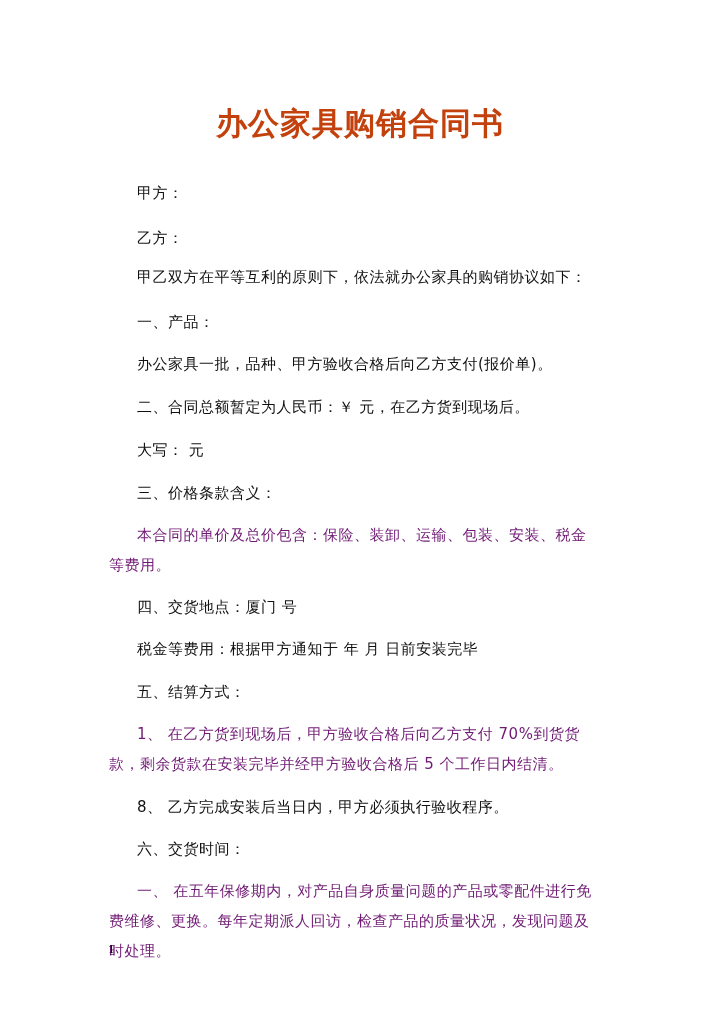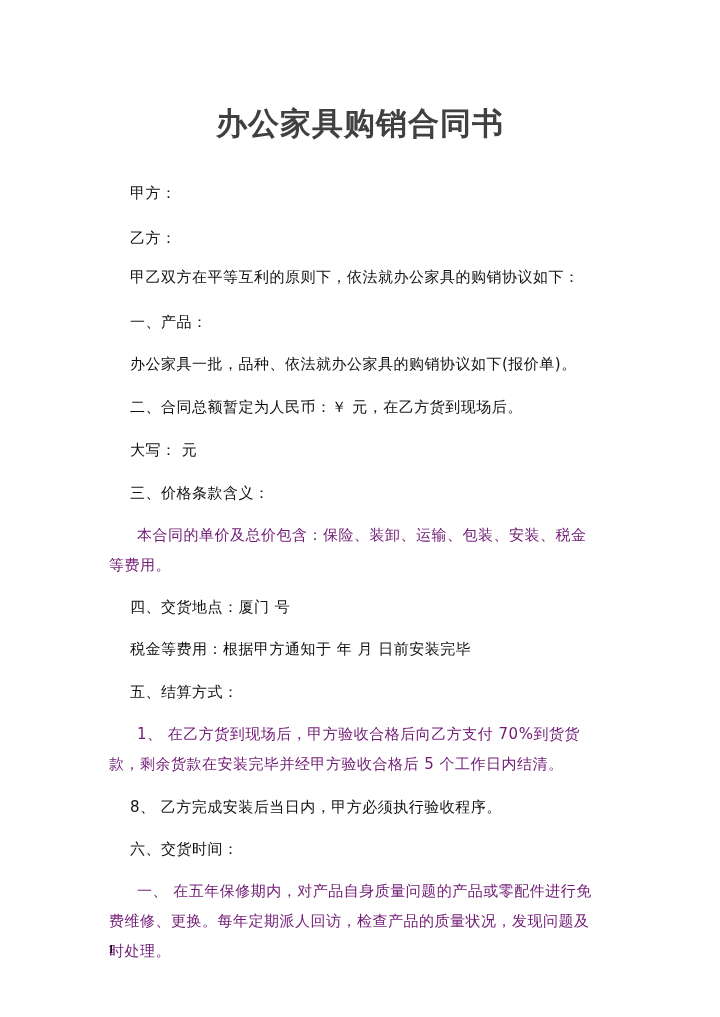--- a/index.html
+++ b/index.html
@@ -1,37 +1,37 @@
 <!DOCTYPE html>
 <html><head>
 <meta charset="utf-8">
 <style>
   html, body { margin:0; padding:0; background:#ffffff; }
   body { width:720px; height:1017px; position:relative; overflow:hidden;
          font-family:"DejaVu Sans", sans-serif; color:#111; }
   .title { position:absolute; left:0; width:720px; top:103px; text-align:center;
-           font-size:31px; font-weight:bold; letter-spacing:1px; color:#404040; }
+           font-size:31px; font-weight:bold; letter-spacing:1px; color:#c2410c; }
   .p { position:absolute; left:109px; font-size:15px; color:#111; white-space:nowrap; letter-spacing:0.5px; }
-  .ind { left:130px; }
+  .ind { left:137px; }
   .wrap { position:absolute; left:109px; width:490px; font-size:15px; line-height:30px;
           text-indent:28px; color:#701a75; letter-spacing:0.5px; }
   .pagenum { position:absolute; left:108px; top:943px; font-size:11px;
              font-family:"DejaVu Serif", serif; color:#111; }
 </style>
 </head>
 <body>
 
 <div>
   <div class="title">办公家具购销合同书</div>
 
   <div class="p ind" style="top:184px">甲方：</div>
   <div class="p ind" style="top:229px">乙方：</div>
   <div class="p ind" style="top:268px">甲乙双方在平等互利的原则下，依法就办公家具的购销协议如下：</div>
   <div class="p ind" style="top:313px">一、产品：</div>
-  <div class="p ind" style="top:355px">办公家具一批，品种、依法就办公家具的购销协议如下(报价单)。</div>
+  <div class="p ind" style="top:355px">办公家具一批，品种、甲方验收合格后向乙方支付(报价单)。</div>
   <div class="p ind" style="top:398px">二、合同总额暂定为人民币：￥ 元，在乙方货到现场后。</div>
   <div class="p ind" style="top:441px">大写： 元</div>
   <div class="p ind" style="top:484px">三、价格条款含义：</div>
   <div class="wrap" style="top:520px">本合同的单价及总价包含：保险、装卸、运输、包装、安装、税金等费用。</div>
   <div class="p ind" style="top:598px">四、交货地点：厦门 号</div>
   <div class="p ind" style="top:640px">税金等费用：根据甲方通知于 年 月 日前安装完毕</div>
   <div class="p ind" style="top:683px">五、结算方式：</div>
   <div class="wrap" style="top:719px">1、 在乙方货到现场后，甲方验收合格后向乙方支付 70%到货货款，剩余货款在安装完毕并经甲方验收合格后 5 个工作日内结清。</div>
   <div class="p ind" style="top:798px">8、 乙方完成安装后当日内，甲方必须执行验收程序。</div>
   <div class="p ind" style="top:840px">六、交货时间：</div>

